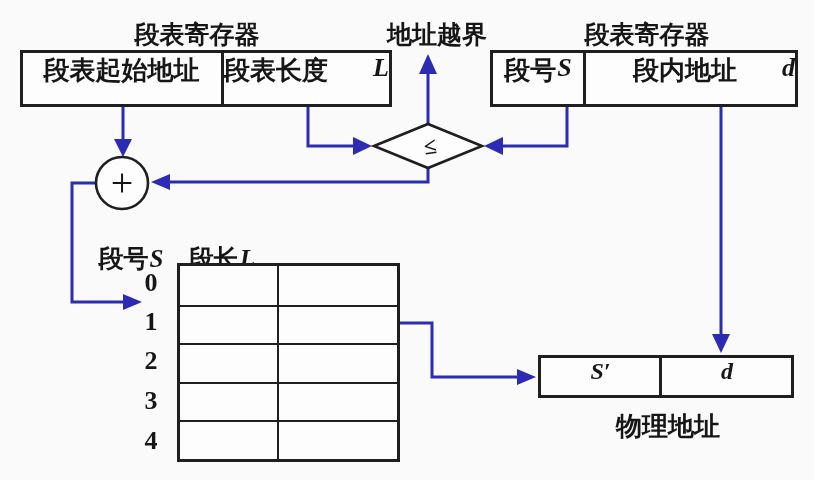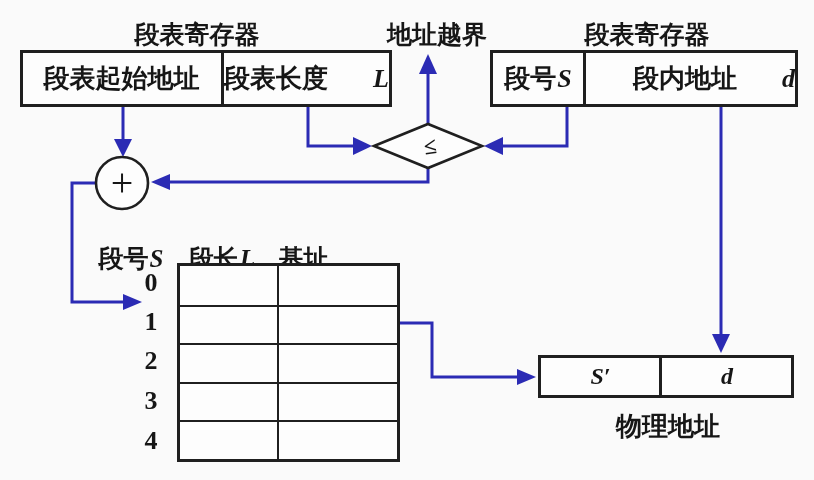--- a/index.html
+++ b/index.html
@@ -26,21 +26,21 @@
   .lbl {
     position: absolute; white-space: nowrap;
     font-size: 25px; font-weight: 600; line-height: 26px;
     transform: translateX(-50%);
   }
   .box {
     position: absolute; display: flex;
     border: 3px solid var(--border); background: var(--box_fill);
   }
   .box .cell {
-    display: flex; align-items: center; justify-content: center;
+    display: flex; align-items: flex-start; justify-content: center;
     font-size: 26px; font-weight: 600; height: 100%;
     white-space: nowrap;
   }
   .box .cell + .cell { border-left: 3px solid var(--border); gap: 44px; }
   i.var { font-style: italic; font-weight: 600; padding-left: 1px; }
 
   .seg-table {
     position: absolute; left: 177px; top: 263px; width: 223px; height: 199px;
     border: 3px solid var(--border); background: var(--box_fill);
     display: grid; grid-template-columns: 97px 1fr; grid-template-rows: repeat(5, 1fr);
@@ -133,23 +133,20 @@
 
   <div class="sym-le">≤</div>
   <div class="sym-plus">+</div>
 
   <div class="hdr" style="left:131px;">
     <span>段号</span><i class="var">S</i>
   </div>
   <div class="hdr" style="left:222px;">
     <span>段长</span><i class="var">L</i>
   </div>
-  <div class="hdr" style="left:304px;">
-    <span>基址</span><i class="var"></i>
-  </div>
 
   <div class="rowlbl" style="left:151px; top:283px;">0</div>
   <div class="rowlbl" style="left:151px; top:322px;">1</div>
   <div class="rowlbl" style="left:151px; top:361px;">2</div>
   <div class="rowlbl" style="left:151px; top:401px;">3</div>
   <div class="rowlbl" style="left:151px; top:441px;">4</div>
 
   <div class="seg-table">
     <div class="tcell r0 c1"></div>
     <div class="tcell r0 c2"></div>

